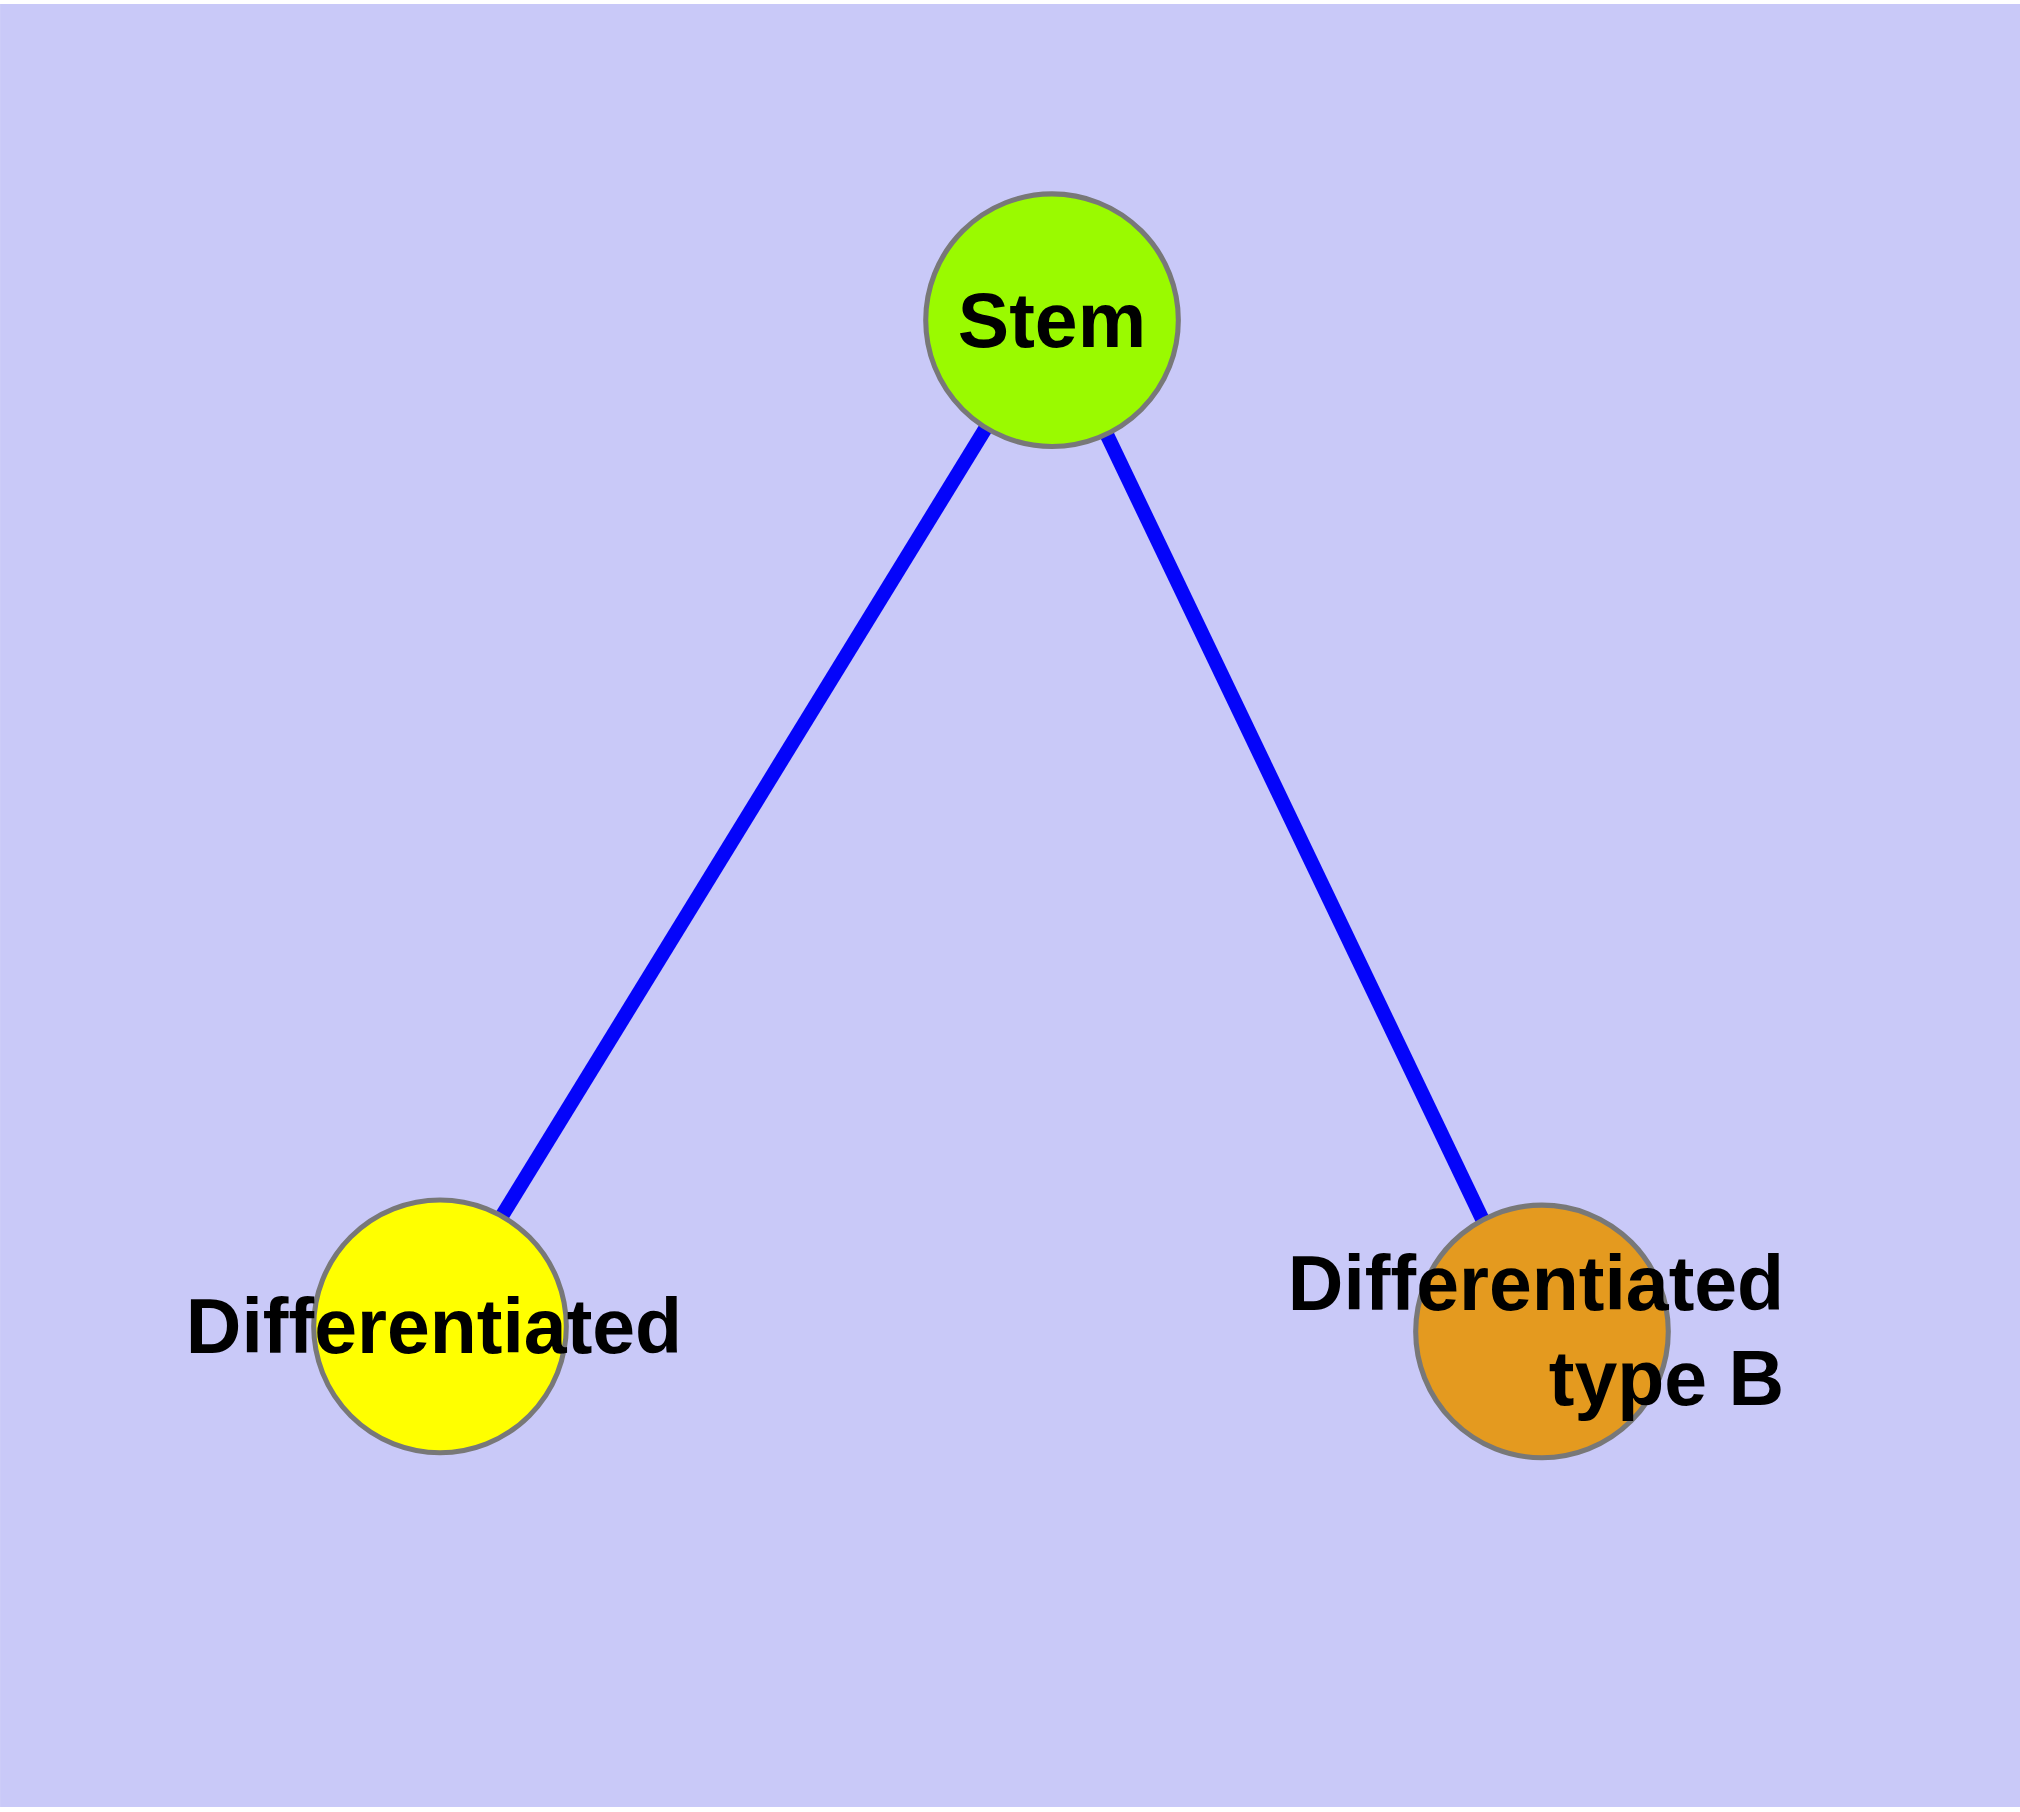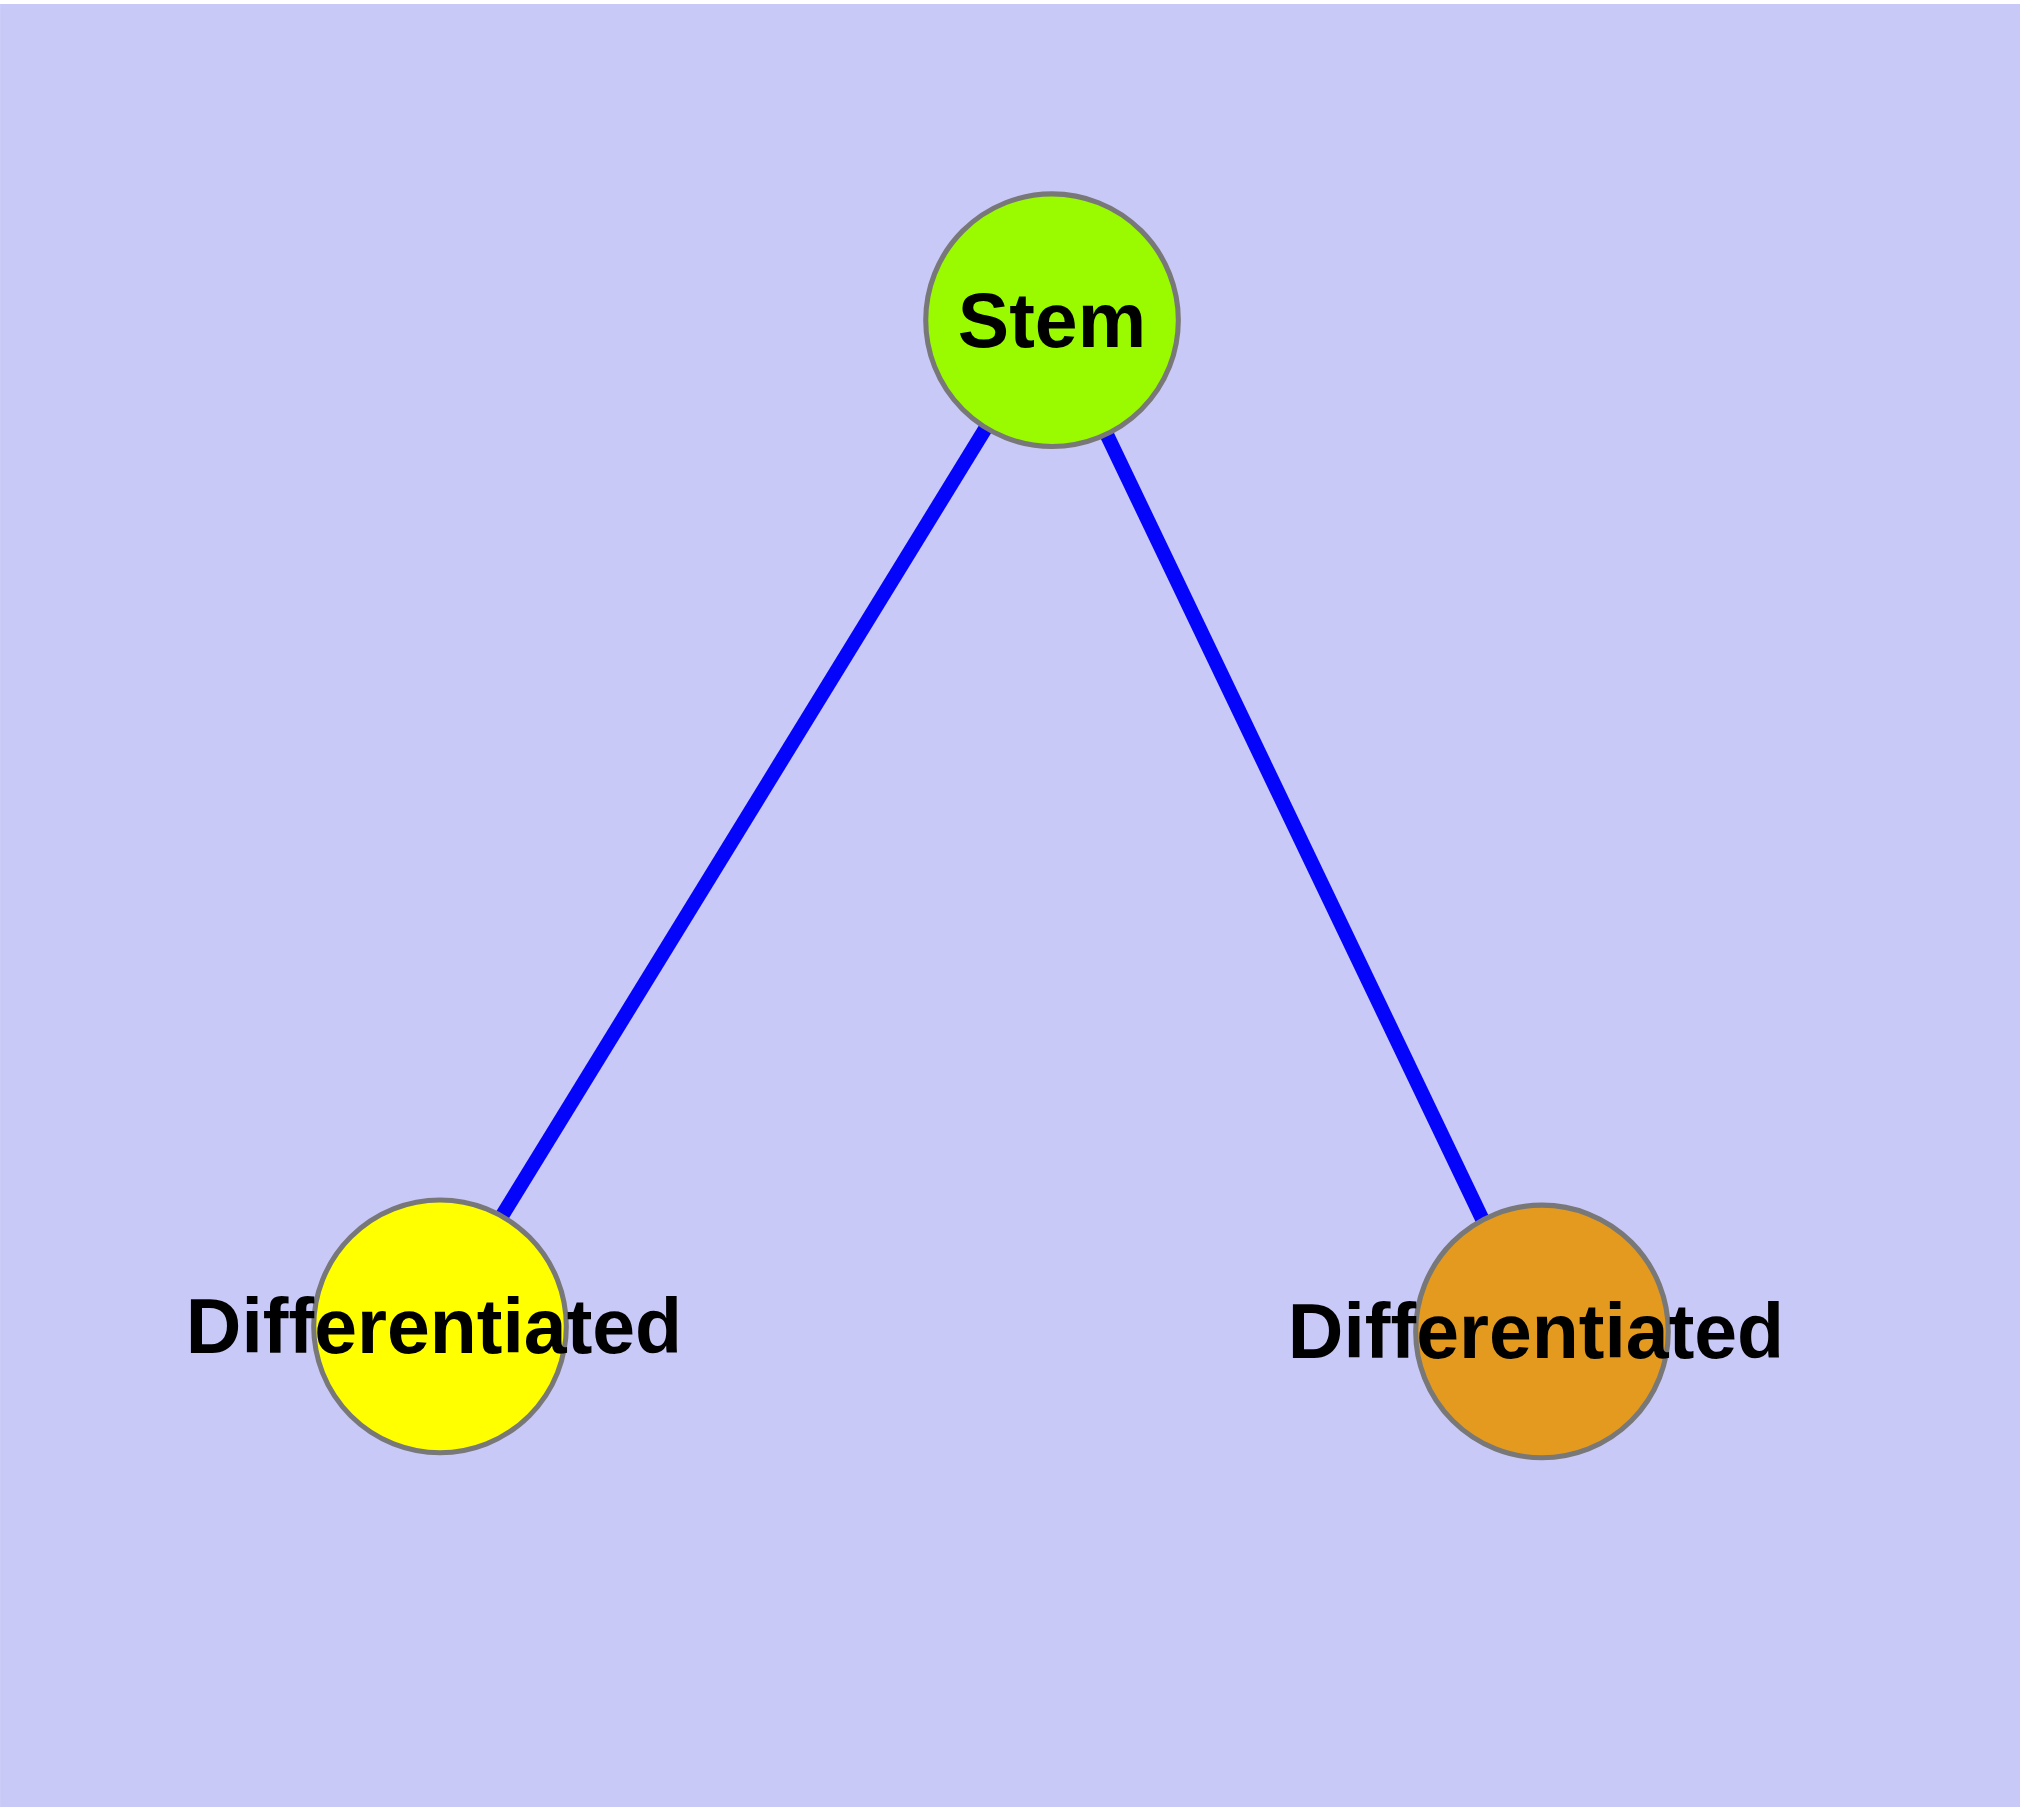--- a/index.html
+++ b/index.html
@@ -61,15 +61,16 @@
   <div class="node-label" id="label-stem" style="color: rgb(0, 0, 0);">
     <span class="label-line">Stem</span>
   </div>
 
   <div class="node-label" id="label-diff-a" style="color: rgb(0, 0, 0);">
     <span class="label-line">Differentiated</span>
   </div>
 
   <div class="node-label" id="label-diff-b" style="color: rgb(0, 0, 0);">
     <span class="label-line">Differentiated</span>
+    <span class="label-line">type B</span>
   </div>
 </div>
 
 
 </body></html>

